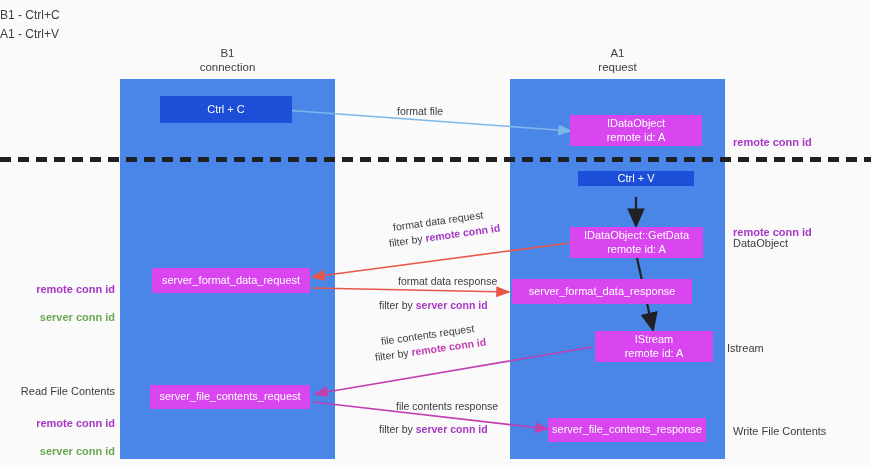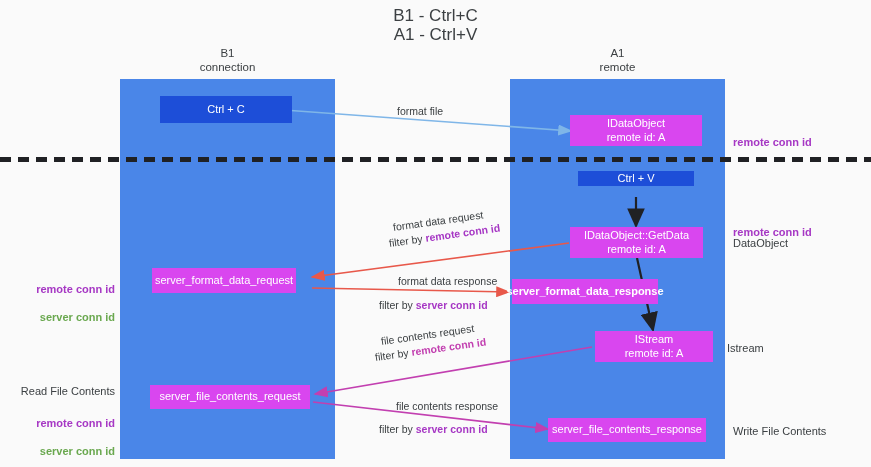--- a/index.html
+++ b/index.html
@@ -32,22 +32,22 @@
     background: #4a86e8;
   }
   .lane-b1 { left: 120px; top: 79px; width: 215px; height: 380px; }
   .lane-a1 { left: 510px; top: 79px; width: 215px; height: 380px; }
 
   .title {
     position: absolute;
     left: 0;
     top: 6px;
     width: 871px;
-    text-align: center;
-    font-size: 17px;
+    text-align: left;
+    font-size: 12px;
     line-height: 19px;
     color: #3c4043;
     white-space: pre-line;
   }
   .lane-head {
     position: absolute;
     text-align: center;
     font-size: 11.5px;
     line-height: 14px;
     color: #3c4043;
@@ -148,21 +148,21 @@
 
     <line x1="313" y1="402" x2="548" y2="429" stroke="#c23fb0" stroke-width="1.6" marker-end="url(#ah-pink)"></line>
   </svg>
 
   <div class="title">B1 - Ctrl+C
 A1 - Ctrl+V</div>
 
   <div class="lane-head head-b1">B1
 connection</div>
   <div class="lane-head head-a1">A1
-remote</div>
+request</div>
 
   <div class="node green" style="left:160px; top:96px; width:132px; height:27px;">Ctrl + C</div>
 
   <div class="node orange" style="left:570px; top:115px; width:132px; height:31px;">IDataObject
 remote id: A</div>
 
   <div class="side-label right" style="left:733px; top:121px; width:130px;">
     <span class="kw-purple">remote conn id</span>
   </div>
 
@@ -172,23 +172,23 @@
 
   <div class="node orange" style="left:570px; top:227px; width:133px; height:31px;">IDataObject::GetData
 remote id: A</div>
 
   <div class="side-label right" style="left:733px; top:211px; width:130px;">
     <span class="kw-purple">remote conn id</span>
   </div>
 
   <div class="side-label right" style="left:733px; top:236px; width:130px;">DataObject</div>
 
-  <div class="node orange" style="left:152px; top:268px; width:144px; height:25px;">server_format_data_request</div>
-
-  <div class="node orange" style="left:512px; top:279px; width:146px; height:25px;font-weight:bold;">server_format_data_response</div>
+  <div class="node orange" style="left:152px; top:268px; width:158px; height:25px;">server_format_data_request</div>
+
+  <div class="node orange" style="left:512px; top:279px; width:180px; height:25px;">server_format_data_response</div>
 
   <div class="side-label left" style="left:0px; top:268px; width:115px;">
     <span class="kw-purple">remote conn id</span><br>
     <span class="kw-green">server conn id</span>
   </div>
 
   <div class="edge-label rot" style="left:393px; top:220px;">
     <span>format data request</span>
   </div>
   <div class="edge-label rot" style="left:389px; top:236px;">

